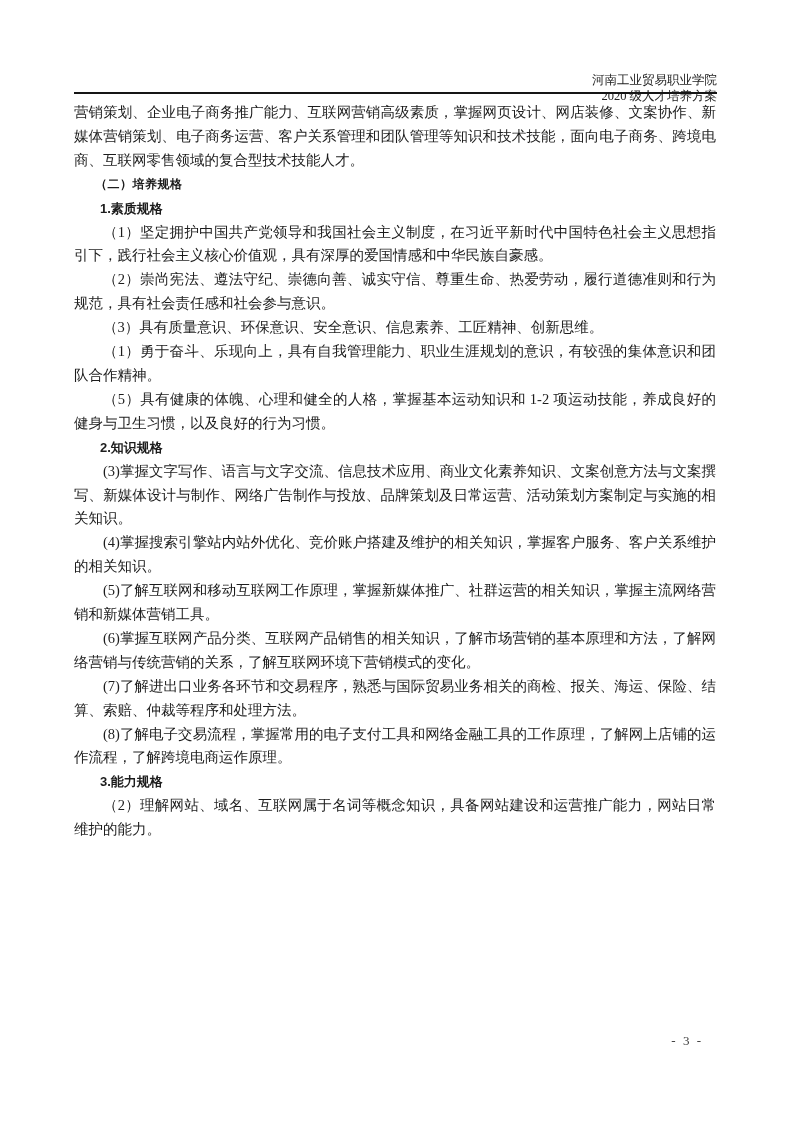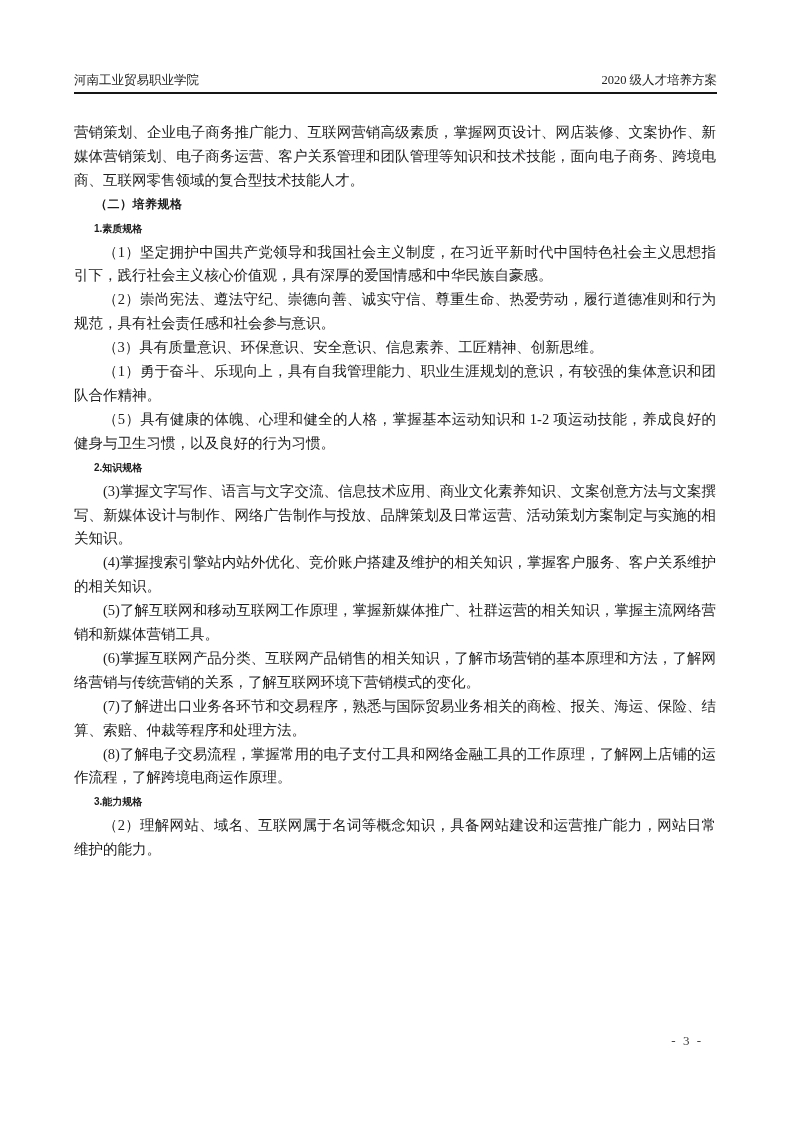--- a/index.html
+++ b/index.html
@@ -20,40 +20,40 @@
     position: absolute;
     left: 74px;
     top: 72px;
     width: 643px;
     display: flex;
     justify-content: space-between;
     align-items: flex-end;
     font-size: 12.5px;
     line-height: 16px;
     color: #222;
+    flex-direction: column;
   }
   .header-rule {
     position: absolute;
     left: 74px;
     top: 92px;
     width: 643px;
     height: 2px;
     background: #151515;
   }
   .content {
     position: absolute;
     left: 74px;
     top: 101px;
     width: 642px;
     font-size: 14.5px;
     line-height: 23.9px;
     text-align: justify;
     text-justify: inter-ideograph;
     color: #1c1c1c;
-    margin-top: 20px;
   }
   .content p {
     margin: 0;
     padding: 0;
   }
   .para {
     text-indent: 2em;
   }
   .para-noindent {
     text-indent: 0;
@@ -61,21 +61,21 @@
   .heading-1 {
     font-family: "Liberation Sans", "DejaVu Sans", sans-serif;
     font-weight: bold;
     font-size: 12px;
     text-indent: 1.75em;
     letter-spacing: 0.5px;
   }
   .heading-2 {
     font-family: "Liberation Sans", "DejaVu Sans", sans-serif;
     font-weight: bold;
-    font-size: 10px;
+    font-size: 13px;
     text-indent: 2em;
   }
   .footer {
     position: absolute;
     top: 1033px;
     right: 90px;
     font-size: 13px;
     color: #3a3a3a;
     letter-spacing: 2px;
   }

